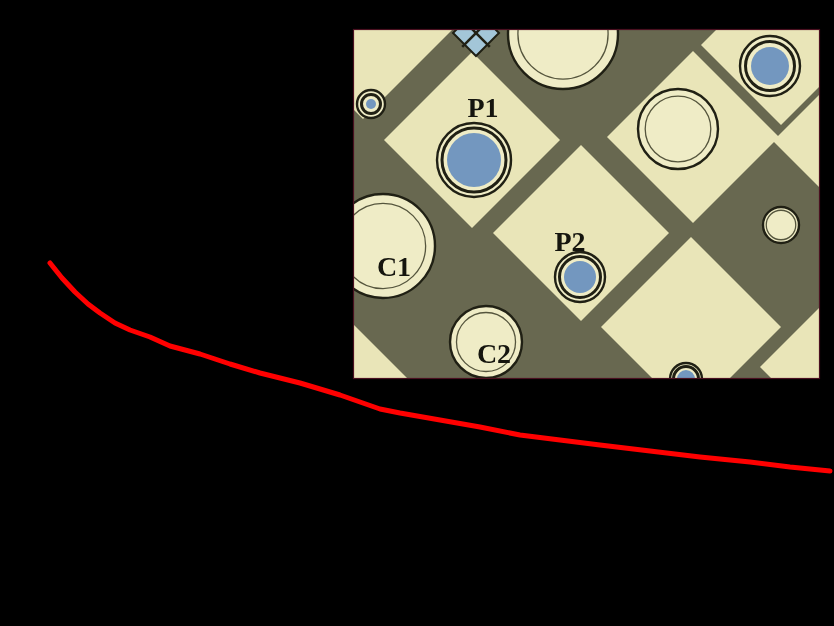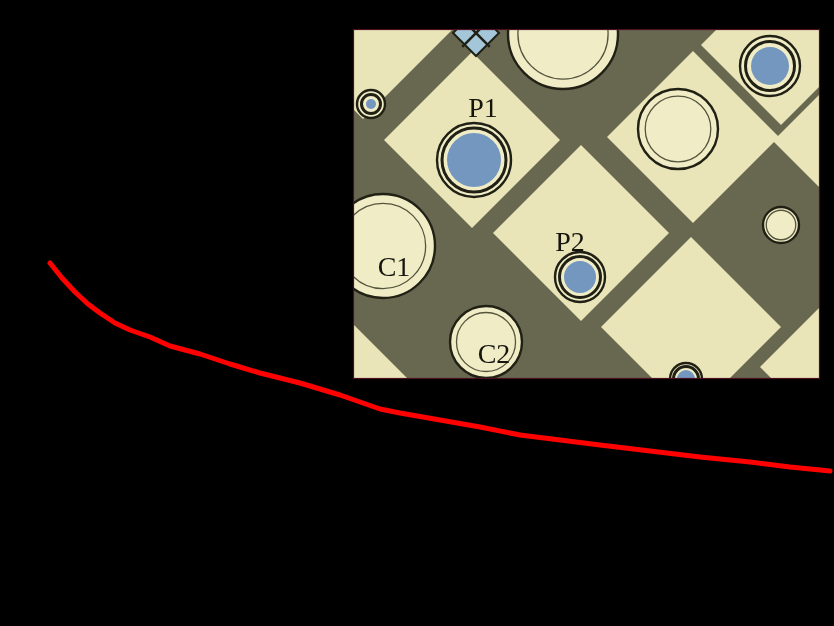--- a/index.html
+++ b/index.html
@@ -3,20 +3,21 @@
 <meta charset="utf-8">
 <style>
   html, body { margin: 0; padding: 0; background: #000; }
   .stage {
     position: relative;
     width: 834px;
     height: 500px;
     background: #f9a8d4;
     overflow: hidden;
     font-family: "Liberation Sans", sans-serif;
+    font-weight: bold;
   }
   .stage svg { position: absolute; left: 0; top: 0; display: block; }
   text.inset-label {
     font-family: "Liberation Serif", "DejaVu Serif", serif;
   }
 </style>
 </head>
 <body>
 
 <div class="stage">

